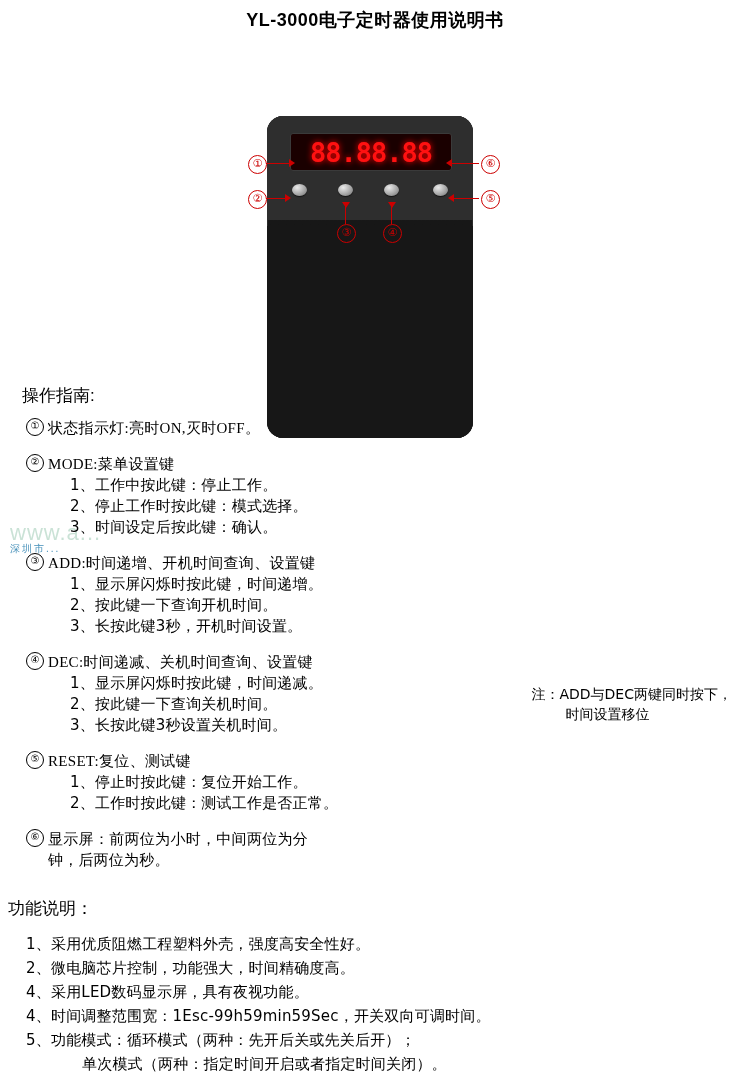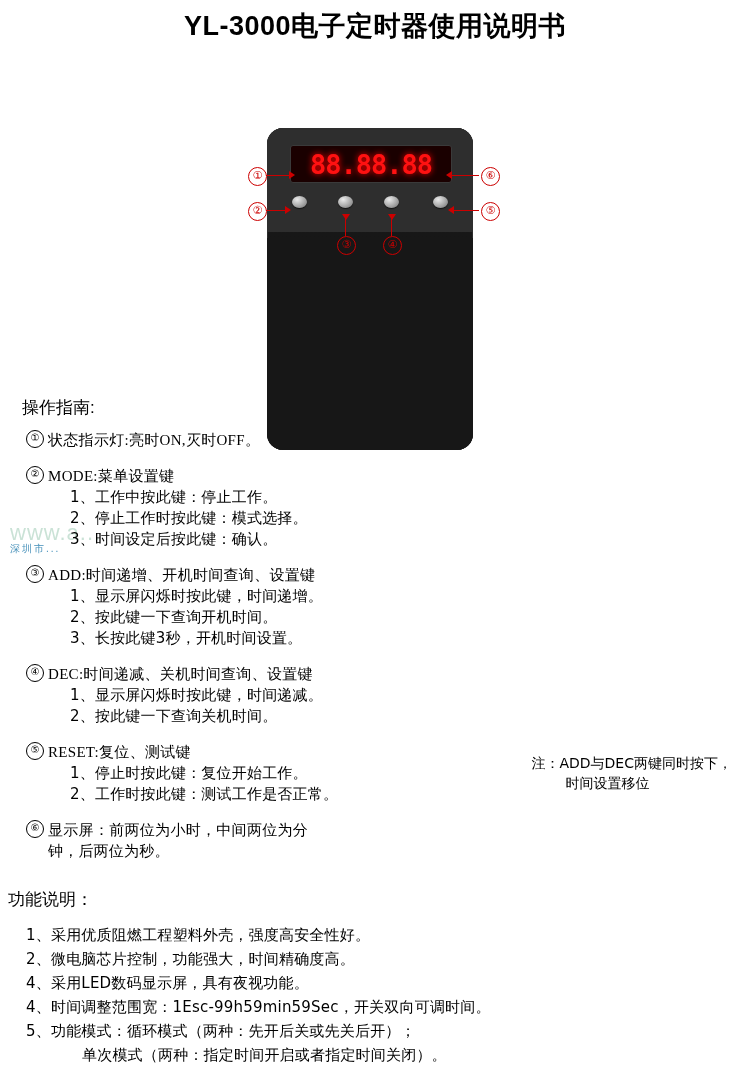--- a/index.html
+++ b/index.html
@@ -17,21 +17,21 @@
   }
   .page {
     position: relative;
     width: 750px;
     height: 1075px;
   }
 
   
   .title {
     text-align: center;
-    font-size: 27px;
+    font-size: 18px;
     font-weight: bold;
     letter-spacing: 0.5px;
     padding-top: 8px;
     font-family: "Liberation Sans", sans-serif;
   }
 
   
   .device-area {
     position: relative;
     height: 340px;
@@ -169,21 +169,21 @@
   .sub {
     padding-left: 22px;
     font-size: 15px;
     line-height: 21px;
     font-family: "DejaVu Sans", sans-serif;
     letter-spacing: 0.2px;
   }
   .note {
     position: absolute;
     right: 18px;
-    top: 753px;
+    top: 684px;
     font-size: 14px;
     line-height: 20px;
     font-family: "DejaVu Sans", sans-serif;
   }
   .note .n2 { padding-left: 34px; display: block; }
 
   .func-head {
     font-size: 17px;
     margin: 26px 0 12px 8px;
   }
@@ -292,20 +292,21 @@
       <div class="sub">1、显示屏闪烁时按此键，时间递增。</div>
       <div class="sub">2、按此键一下查询开机时间。</div>
       <div class="sub">3、长按此键3秒，开机时间设置。</div>
     </div>
 
     <div class="item">
       <span class="num">④</span>
       <span class="item-title">DEC:时间递减、关机时间查询、设置键</span>
       <div class="sub">1、显示屏闪烁时按此键，时间递减。</div>
       <div class="sub">2、按此键一下查询关机时间。</div>
+      <div class="sub">3、长按此键3秒设置关机时间。</div>
     </div>
 
     <div class="item">
       <span class="num">⑤</span>
       <span class="item-title">RESET:复位、测试键</span>
       <div class="sub">1、停止时按此键：复位开始工作。</div>
       <div class="sub">2、工作时按此键：测试工作是否正常。</div>
     </div>
 
     <div class="item">

